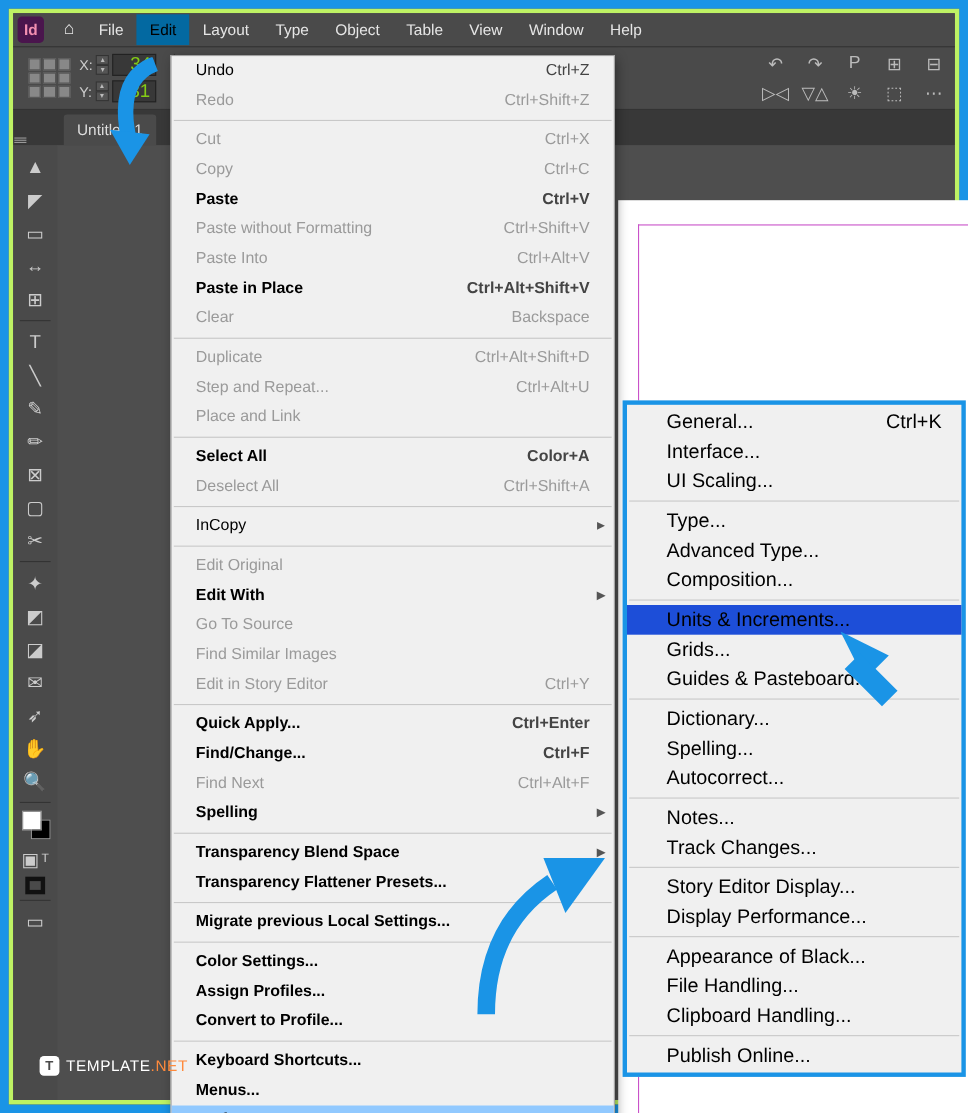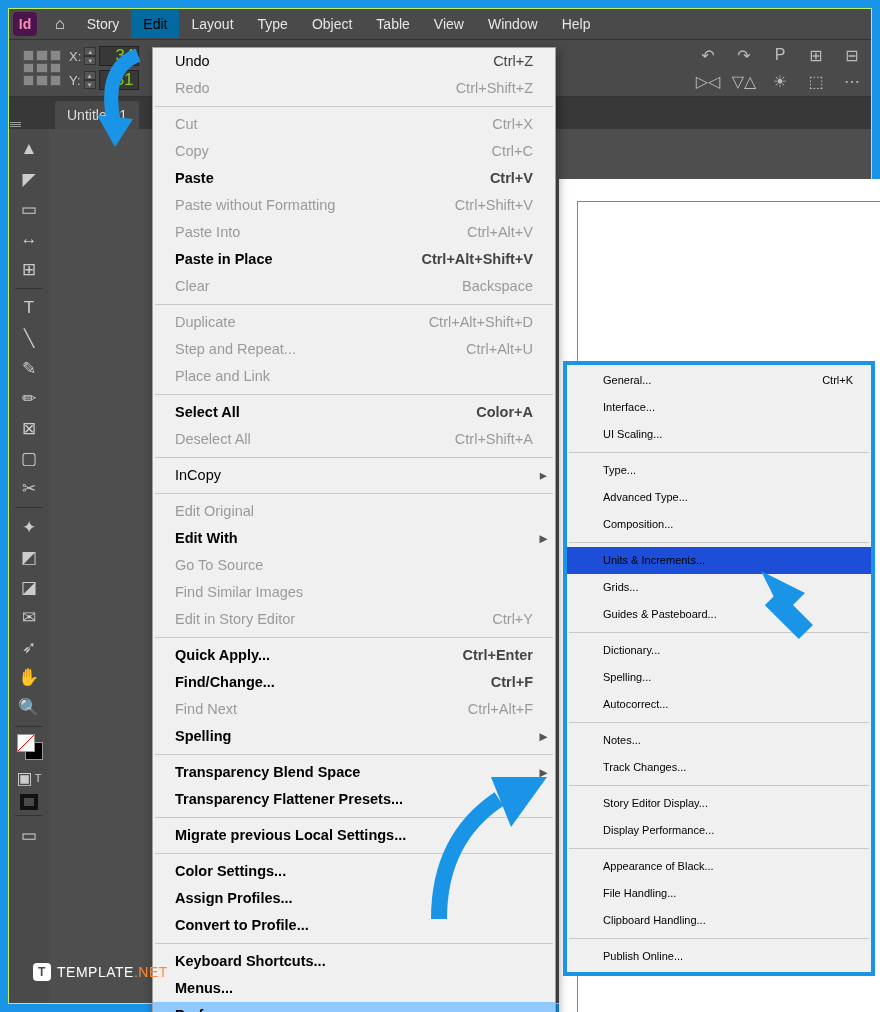--- a/index.html
+++ b/index.html
@@ -8,21 +8,21 @@
     background: #1a94e6;
     width: 880px;
     height: 1012px;
     overflow: hidden;
     position: relative;
   }
   .frame {
     position: absolute;
     top: 8px; left: 8px; right: 8px; bottom: 8px;
     background: #4a4a4a;
-    border: 1px solid #bef264;
+    border: 4px solid #bef264;
   }
   .menubar {
     height: 30px;
     background: #4a4a4a;
     color: #e6e6e6;
     display: flex;
     align-items: center;
     font-size: 14px;
   }
   .app-icon {
@@ -156,21 +156,21 @@
   .dd-item { position: relative; }
   .dd-item.highlight { background: #91c9ff; }
   .dd-sep { height: 1px; background: #c8c8c8; margin: 4px 2px; }
   
   .submenu-panel {
     position: absolute;
     left: 554px; top: 352px;
     width: 312px;
     background: #f0f0f0;
     border: 4px solid #1a94e6;
-    font-size: 11px;
+    font-size: 18px;
     color: #000;
     z-index: 20;
     padding: 2px 0;
   }
   .sm-item {
     display: flex; justify-content: space-between;
     padding: 3px 18px 3px 36px;
     line-height: 21px;
     position: relative;
   }
@@ -213,21 +213,21 @@
 </style>
 </head>
 <body>
 
 <div class="frame">
 
   <div class="menubar">
     <div class="app-icon">Id</div>
     <div class="home-icon">⌂</div>
     <div id="menubar-items" style="display: flex;">
-        <div class="menubar-item">Story</div>
+        <div class="menubar-item">File</div>
         <div class="menubar-item active">Edit</div>
         <div class="menubar-item">Layout</div>
         <div class="menubar-item">Type</div>
         <div class="menubar-item">Object</div>
         <div class="menubar-item">Table</div>
         <div class="menubar-item">View</div>
         <div class="menubar-item">Window</div>
         <div class="menubar-item">Help</div>
       </div>
   </div>

